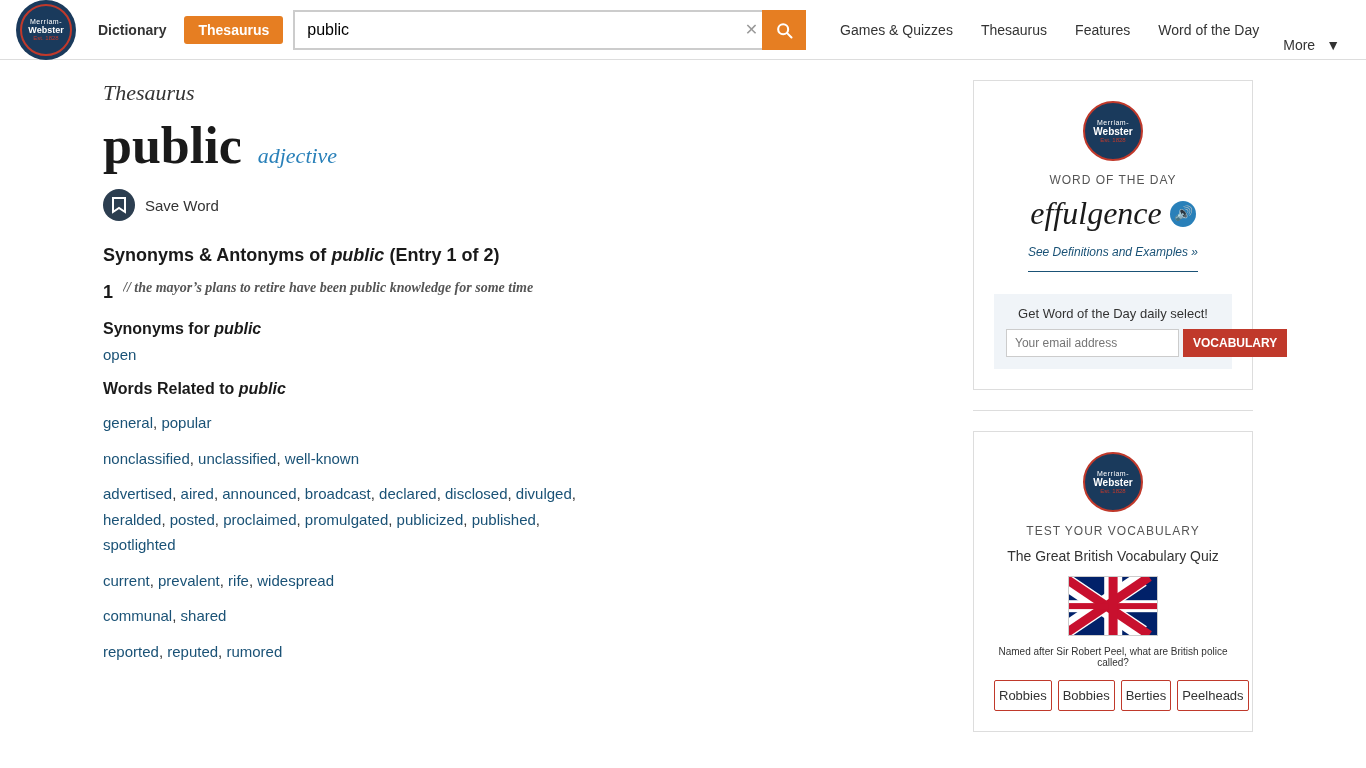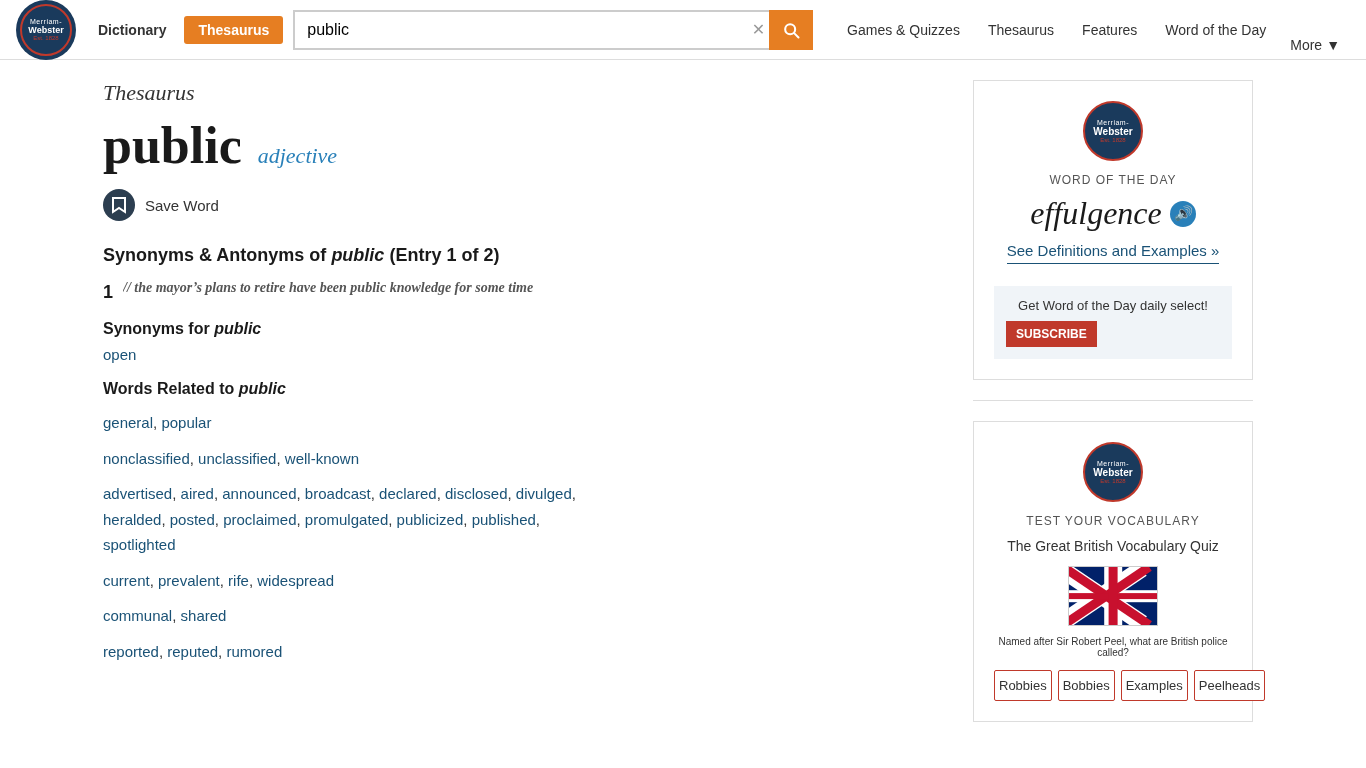--- a/index.html
+++ b/index.html
@@ -142,21 +142,21 @@
     }
     .more-btn {
       background: none;
       border: none;
       font-family: Arial, sans-serif;
       font-size: 14px;
       color: #333;
       cursor: pointer;
       display: flex;
       align-items: flex-start;
-      gap: 4px;
+      gap: 11px;
       padding: 0 10px;
       margin-top: 30px;
     }
 
     
     .content-wrapper {
       display: flex;
       max-width: 1200px;
       margin: 0 auto;
       padding: 20px 20px 0 20px;
@@ -373,28 +373,29 @@
       align-items: center;
       justify-content: center;
       cursor: pointer;
     }
     .speaker-icon::after {
       content: '🔊';
       font-size: 14px;
     }
     .wotd-link {
       font-family: Arial, sans-serif;
-      font-size: 15px;
+      font-size: 12px;
       color: #1a5276;
       text-decoration: none;
       cursor: pointer;
       border-bottom: 1px solid #1a5276;
-      padding-bottom: 4px;
+      padding-bottom: 12px;
       display: inline-block;
       margin-bottom: 14px;
+      font-style: italic;
     }
     .email-section {
       background: #f0f4f8;
       padding: 12px;
       margin-top: 8px;
     }
     .email-label {
       font-family: Arial, sans-serif;
       font-size: 13px;
       color: #333;
@@ -673,21 +674,22 @@
       </div>
       <div class="wotd-label">WORD OF THE DAY</div>
       <div class="wotd-word">
         <span>effulgence</span>
         <div class="speaker-icon"></div>
       </div>
       <a class="wotd-link">See Definitions and Examples »</a>
       <div class="email-section">
         <div class="email-label">Get Word of the Day daily select!</div>
         <div class="email-row">
-          <button class="subscribe-btn">SUBSCRIBE</button>
+          <input class="email-input" type="email" placeholder="Your email address" style="">
+          <button class="subscribe-btn">VOCABULARY</button>
         </div>
       </div>
     </div>
 
     <hr class="sidebar-divider">
 
     <div class="vocab-card">
       <div class="mw-logo-small">
         <span class="logo-text-top">Merriam-</span>
         <span class="logo-text-mid">Webster</span>
@@ -714,19 +716,19 @@
 
           <div class="flag-cross-h-red"></div>
           <div class="flag-cross-v-red"></div>
         </div>
       </div>
 
       <div class="quiz-question">Named after Sir Robert Peel, what are British police called?</div>
       <div class="quiz-options">
         <button class="quiz-option">Robbies</button>
         <button class="quiz-option">Bobbies</button>
-        <button class="quiz-option">Examples</button>
+        <button class="quiz-option">Berties</button>
         <button class="quiz-option">Peelheads</button>
       </div>
     </div>
 
   </aside>
 </div>
 
 </body></html>

